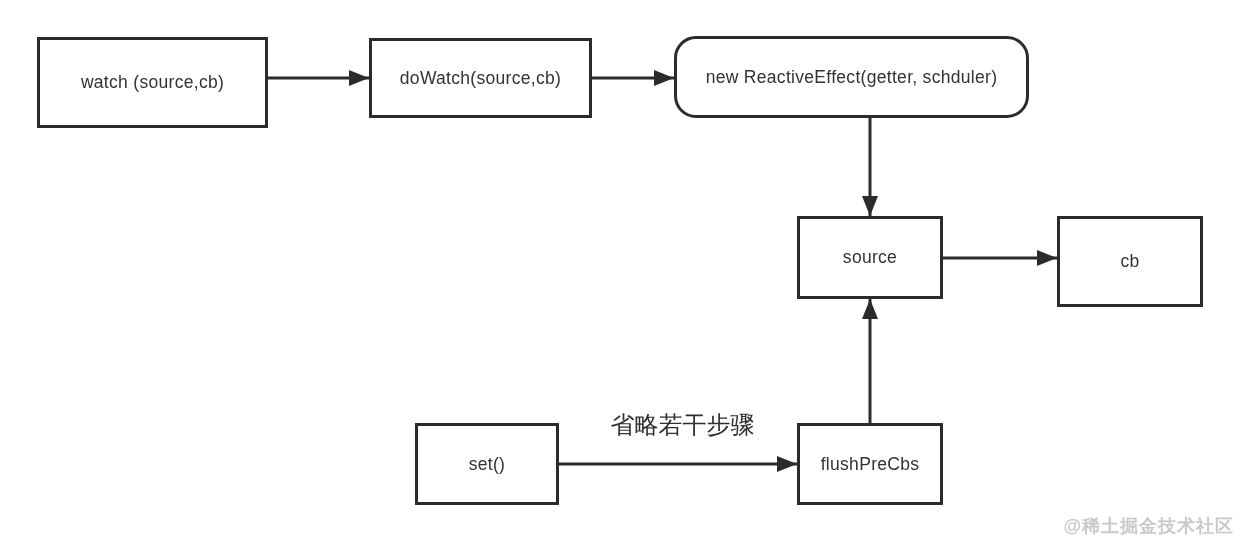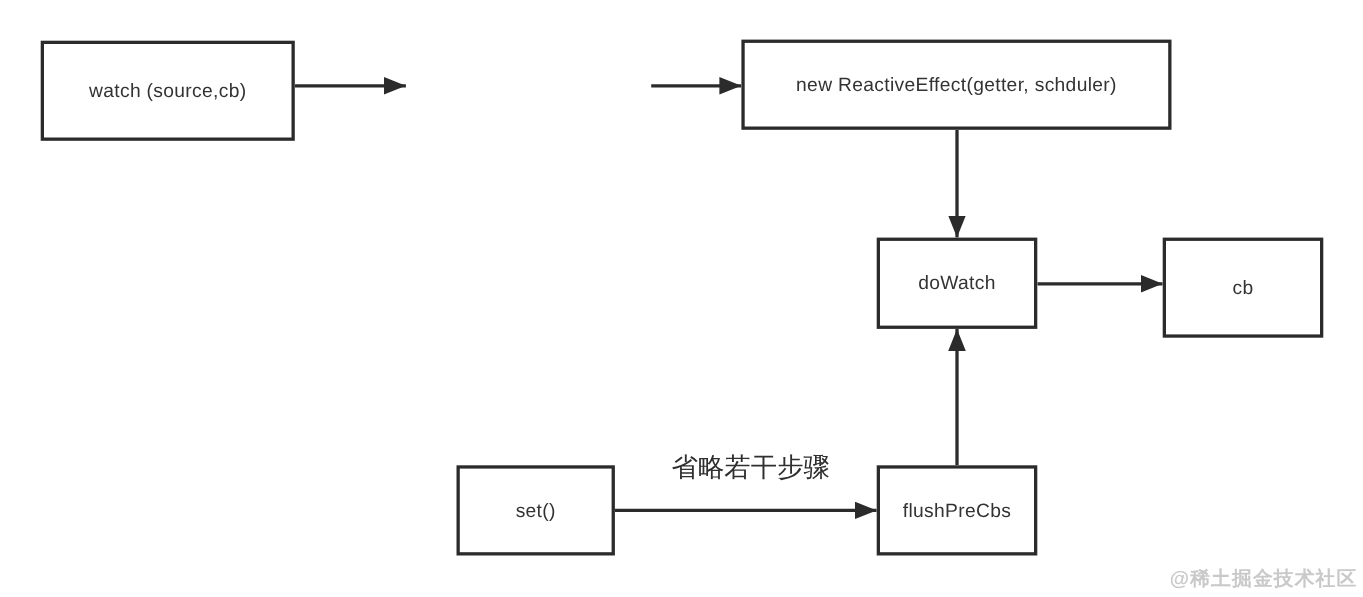--- a/index.html
+++ b/index.html
@@ -30,21 +30,21 @@
     align-items: center;
     justify-content: center;
     color: #333333;
     font-size: 17.5px;
     letter-spacing: 0.3px;
     white-space: nowrap;
     z-index: 2;
   }
   #node-watch          { left: 37px;  top: 37px;  width: 231px; height: 91px; }
   #node-dowatch        { left: 369px; top: 38px;  width: 223px; height: 80px; }
-  #node-reactiveeffect { left: 674px; top: 36px;  width: 391px; height: 82px; }
+  #node-reactiveeffect { left: 674px; top: 36px;  width: 355px; height: 82px; border-radius: 22px; }
   #node-effect         { left: 797px; top: 216px; width: 146px; height: 83px; }
   #node-cb             { left: 1057px;top: 216px; width: 146px; height: 91px; }
   #node-set            { left: 415px; top: 423px; width: 144px; height: 82px; align-items: center; }
   #node-flushprecbs    { left: 797px; top: 423px; width: 146px; height: 82px; }
 
   .edge-label {
     position: absolute;
     left: 575px;
     top: 409px;
     width: 215px;
@@ -80,27 +80,30 @@
     <line x1="870" y1="118" x2="870" y2="216" stroke="#2b2b2b" stroke-width="3" marker-end="url(#arrowhead)"></line>
     <line x1="943" y1="258" x2="1057" y2="258" stroke="#2b2b2b" stroke-width="3" marker-end="url(#arrowhead)"></line>
     <line x1="559" y1="464" x2="797" y2="464" stroke="#2b2b2b" stroke-width="3" marker-end="url(#arrowhead)"></line>
     <line x1="870" y1="423" x2="870" y2="299" stroke="#2b2b2b" stroke-width="3" marker-end="url(#arrowhead)"></line>
   </svg>
 
   <div id="node-watch" class="node">
     <span>watch (source,cb)</span>
   </div>
 
+  <div id="node-dowatch" class="node">
+    <span>doWatch(source,cb)</span>
+  </div>
 
   <div id="node-reactiveeffect" class="node">
     <span>new ReactiveEffect(getter, schduler)</span>
   </div>
 
   <div id="node-effect" class="node">
-    <span>doWatch</span>
+    <span>source</span>
   </div>
 
   <div id="node-cb" class="node">
     <span>cb</span>
   </div>
 
   <div id="node-set" class="node">
     <span>set()</span>
   </div>
 

